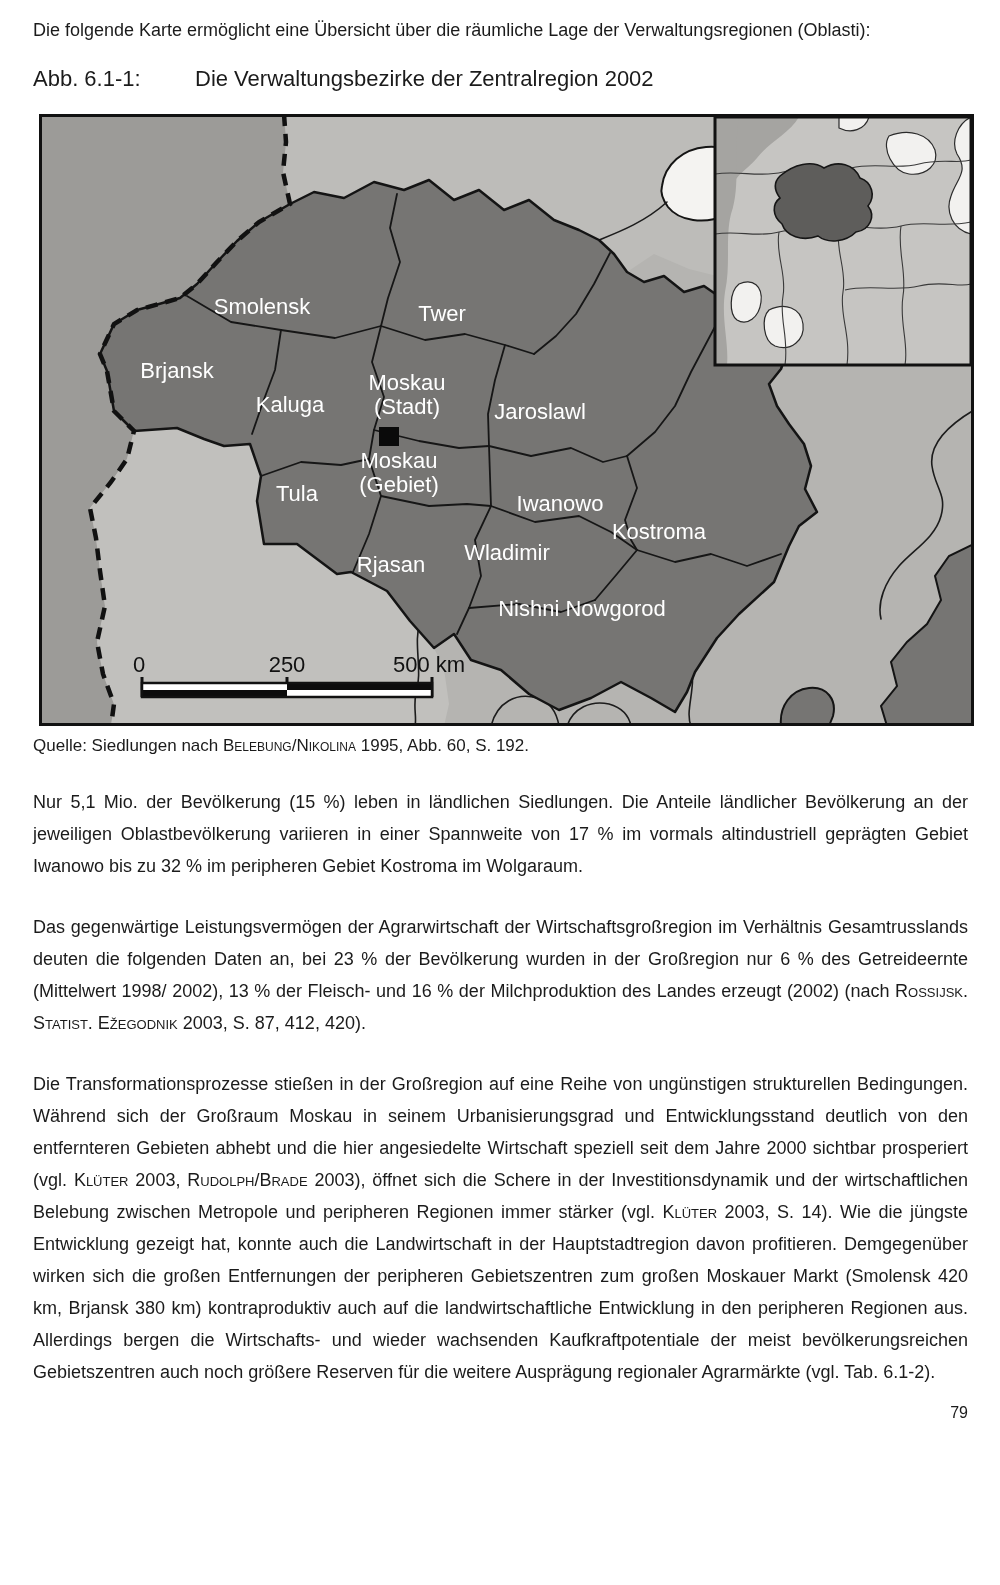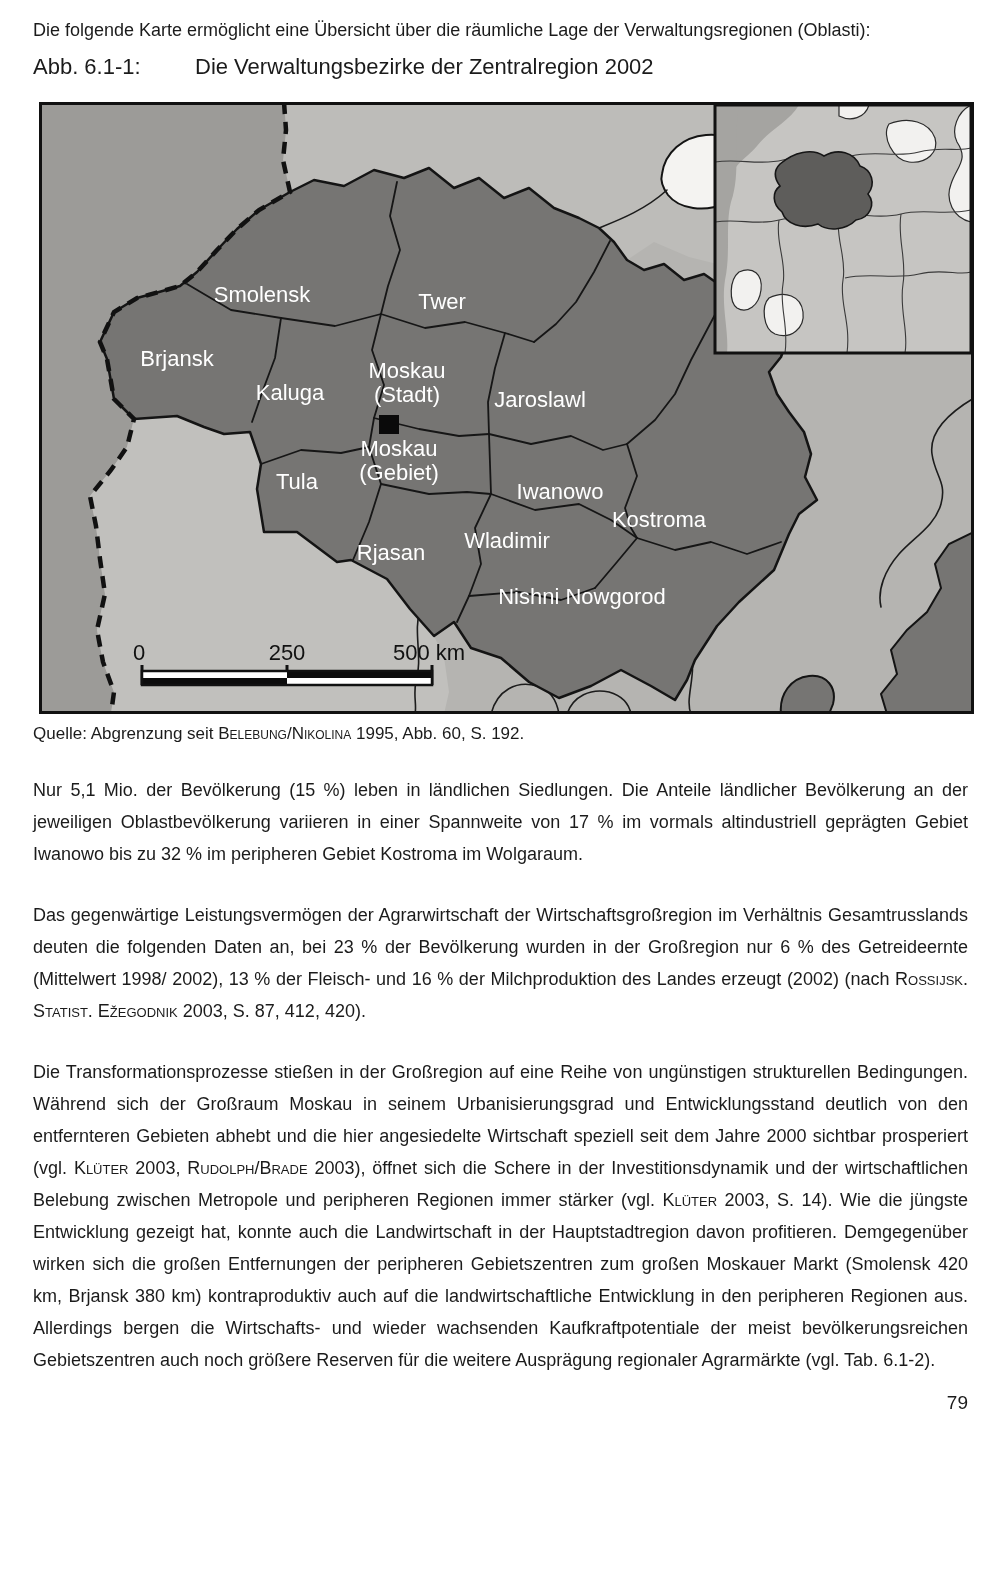--- a/index.html
+++ b/index.html
@@ -3,29 +3,29 @@
 <meta charset="utf-8">
 <style>
   html,body{margin:0;padding:0;background:#ffffff;}
   .page{
     width:1000px;height:1585px;box-sizing:border-box;
     padding:14px 32px 0 33px;background:#ffffff;
     font-family:"Liberation Sans","DejaVu Sans",sans-serif;
     color:#1b1b1b;position:relative;overflow:hidden;
   }
   .body-text{font-size:18px;line-height:32px;text-align:justify;margin:0;}
-  .intro{margin-bottom:8px;}
+  .intro{margin-bottom:20px;}
   .caption-row{font-size:22px;line-height:26px;margin-bottom:16px;white-space:nowrap;}
   .caption-label{display:inline-block;width:162px;}
   figure.map-figure{margin:0 0 2px 0;padding:6px;line-height:0;}
   .source-line{font-size:17px;line-height:24px;margin:2px 0 28px 0;text-align:left;}
   .para{margin-bottom:29px;}
   .para-last{margin-bottom:16px;}
   .sc{font-variant:small-caps;}
-  .page-number{font-size:19px;text-align:right;margin-top:10px;}
+  .page-number{font-size:16px;text-align:right;margin-top:10px;}
   .region-label{font:22px "Liberation Sans","DejaVu Sans",sans-serif;fill:#ffffff;text-anchor:middle;}
   .scale-label{font:22px "Liberation Sans","DejaVu Sans",sans-serif;fill:#111111;text-anchor:middle;}
   .bline{fill:none;stroke:#161616;stroke-width:1.8;stroke-linejoin:round;stroke-linecap:round;}
   .bgline{fill:none;stroke:#1c1c1c;stroke-width:1.6;stroke-linecap:round;}
   .inset-line{fill:none;stroke:#3a3a3a;stroke-width:1.1;}
 </style>
 </head>
 <body>
 
 <div class="page">
@@ -146,20 +146,20 @@
           <path class="inset-line" d="M806,176 C830,170 856,178 880,172 C904,166 920,174 932,170"></path>
           <path fill="#5e5d5b" stroke="#161616" stroke-width="1.6" d="M741,62 C755,50 773,46 785,54 C799,46 815,50 821,64 C833,68 837,82 829,92 C837,102 831,116 817,118 C807,128 789,130 779,122 C763,128 747,122 743,110 C733,102 733,90 741,84 C735,76 735,68 741,62 Z"></path>
         </g>
         <rect x="676" y="3" width="256" height="248" fill="none" stroke="#111" stroke-width="3"></rect>
       </g>
 
       <rect x="1.5" y="1.5" width="932" height="609" fill="none" stroke="#111111" stroke-width="3"></rect>
     </svg>
   </figure>
 
-  <p class="source-line"><span>Quelle: Abgrenzung seit </span><span class="sc">Belebung/Nikolina</span><span> 1995, Abb. 60, S. 192.</span></p>
+  <p class="source-line"><span>Quelle: Siedlungen nach </span><span class="sc">Belebung/Nikolina</span><span> 1995, Abb. 60, S. 192.</span></p>
 
   <p class="body-text para"><span>Nur 5,1 Mio. der Bevölkerung (15 %) leben in ländlichen Siedlungen. Die Anteile ländlicher Bevölkerung an der jeweiligen Oblastbevölkerung variieren in einer Spannweite von 17 % im vormals altindustriell geprägten Gebiet Iwanowo bis zu 32 % im peripheren Gebiet Kostroma im Wolgaraum.</span></p>
   <p class="body-text para"><span>Das gegenwärtige Leistungsvermögen der Agrarwirtschaft der Wirtschaftsgroßregion im Verhältnis Gesamtrusslands deuten die folgenden Daten an, bei 23 % der Bevölkerung wurden in der Großregion nur 6 % des Getreideernte (Mittelwert 1998/ 2002), 13 % der Fleisch- und 16 % der Milchproduktion des Landes erzeugt (2002) (nach </span><span class="sc">Rossijsk. Statist. Ežegodnik</span><span> 2003, S. 87, 412, 420).</span></p>
   <p class="body-text para-last"><span>Die Transformationsprozesse stießen in der Großregion auf eine Reihe von ungünstigen strukturellen Bedingungen. Während sich der Großraum Moskau in seinem Urbanisierungsgrad und Entwicklungsstand deutlich von den entfernteren Gebieten abhebt und die hier angesiedelte Wirtschaft speziell seit dem Jahre 2000 sichtbar prosperiert (vgl. </span><span class="sc">Klüter</span><span> 2003, </span><span class="sc">Rudolph/Brade</span><span> 2003), öffnet sich die Schere in der Investitionsdynamik und der wirtschaftlichen Belebung zwischen Metropole und peripheren Regionen immer stärker (vgl. </span><span class="sc">Klüter</span><span> 2003, S. 14). Wie die jüngste Entwicklung gezeigt hat, konnte auch die Landwirtschaft in der Hauptstadtregion davon profitieren. Demgegenüber wirken sich die großen Entfernungen der peripheren Gebietszentren zum großen Moskauer Markt (Smolensk 420 km, Brjansk 380 km) kontraproduktiv auch auf die landwirtschaftliche Entwicklung in den peripheren Regionen aus. Allerdings bergen die Wirtschafts- und wieder wachsenden Kaufkraftpotentiale der meist bevölkerungsreichen Gebietszentren auch noch größere Reserven für die weitere Ausprägung regionaler Agrarmärkte (vgl. Tab. 6.1-2).</span></p>
 
   <div class="page-number">79</div>
 </div>
 
 </body></html>

